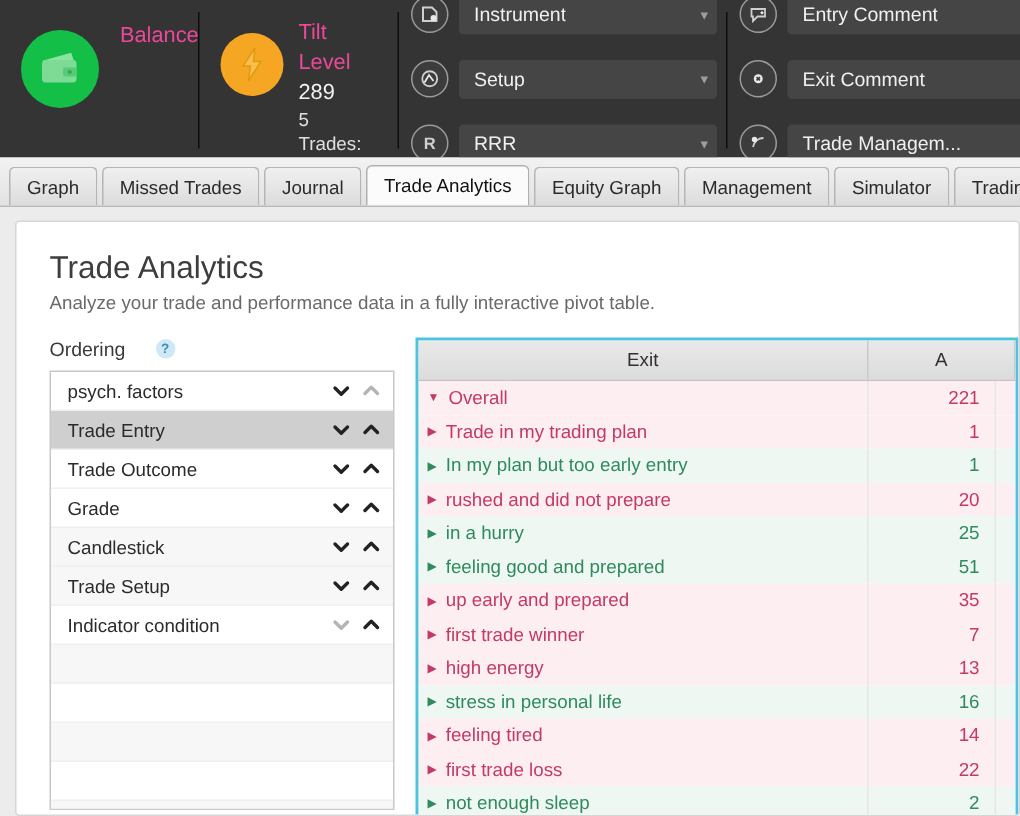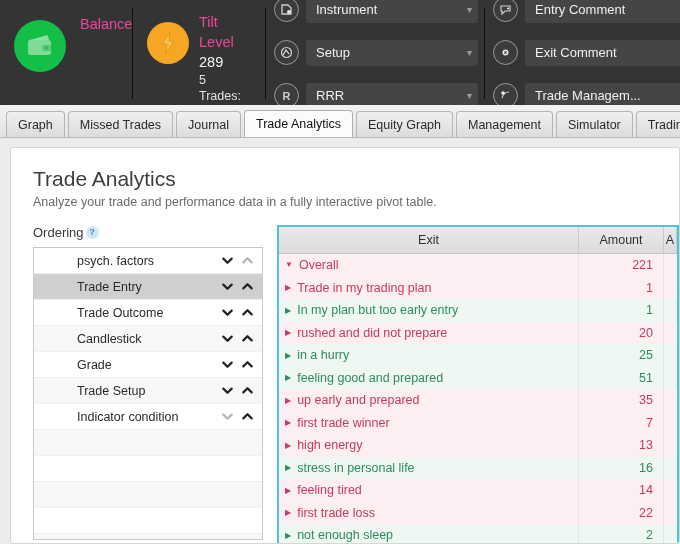--- a/index.html
+++ b/index.html
@@ -123,21 +123,21 @@
     padding: 18px 0 0 22px;
     overflow: hidden;
   }
   .page-title { font-size: 21px; color: #3d3d3d; font-weight: normal; line-height: 26px; }
   .page-sub { font-size: 12.5px; color: #6a6a6a; margin-top: 3px; }
 
   .cols { display: flex; margin-top: 16px; align-items: flex-start; }
 
   
   .ord-col { width: 230px; flex: 0 0 230px; }
-  .ord-head { display: flex; align-items: center; gap: 2px; font-size: 13px; color: #3a3a3a; margin-bottom: 7px; }
+  .ord-head { display: flex; align-items: center; gap: 20px; font-size: 13px; color: #3a3a3a; margin-bottom: 7px; }
   .help-icon {
     width: 13px; height: 13px; border-radius: 50%;
     background: #cfe8f5; color: #3d8fb5;
     font-size: 9px; line-height: 13px; text-align: center;
     font-weight: bold; flex: 0 0 13px;
   }
   .ord-list {
     border: 1px solid #c8c8c8;
     background: #fff;
     height: 293px;
@@ -145,21 +145,21 @@
   }
   .ord-item {
     height: 26px;
     display: flex; align-items: center;
     padding: 0 8px 0 11px;
     font-size: 12.5px; color: #2b2b2b;
     border-bottom: 1px solid #f0f0f0;
   }
   .ord-item.alt { background: #f7f7f7; }
   .ord-item.sel { background: #cfcfcf; }
-  .ord-item .lbl { flex: 1; white-space: nowrap; overflow: hidden; text-overflow: ellipsis; margin-left: 32px; }
+  .ord-item .lbl { flex: 1; white-space: nowrap; overflow: hidden; text-overflow: ellipsis; }
   .arrows { display: flex; gap: 7px; align-items: center; flex: 0 0 auto; }
   .arw { width: 13px; height: 13px; display:block; }
   .arw path { stroke: #222; stroke-width: 2.4; fill: none; stroke-linecap: round; stroke-linejoin: round; }
   .arw.dim path { stroke: #b4b4b4; }
 
   
   .tbl-col { flex: 1; margin-left: 14px; }
   .pivot {
     border: 2px solid #4ec3dd;
     background: #fff;
@@ -372,37 +372,37 @@
                     <path d="M2.5 5 L7 9.5 L11.5 5"></path>
                   </svg>
                 </span>
                 <span>
                   <svg class="arw" viewBox="0 0 14 14">
                     <path d="M2.5 9 L7 4.5 L11.5 9"></path>
                   </svg>
                 </span>
               </span>
             </div>
+            <div class="ord-item">
+              <span class="lbl">Grade</span>
+              <span class="arrows">
+                <span>
+                  <svg class="arw" viewBox="0 0 14 14">
+                    <path d="M2.5 5 L7 9.5 L11.5 5"></path>
+                  </svg>
+                </span>
+                <span>
+                  <svg class="arw" viewBox="0 0 14 14">
+                    <path d="M2.5 9 L7 4.5 L11.5 9"></path>
+                  </svg>
+                </span>
+              </span>
+            </div>
             <div class="ord-item alt">
               <span class="lbl">Candlestick</span>
-              <span class="arrows">
-                <span>
-                  <svg class="arw" viewBox="0 0 14 14">
-                    <path d="M2.5 5 L7 9.5 L11.5 5"></path>
-                  </svg>
-                </span>
-                <span>
-                  <svg class="arw" viewBox="0 0 14 14">
-                    <path d="M2.5 9 L7 4.5 L11.5 9"></path>
-                  </svg>
-                </span>
-              </span>
-            </div>
-            <div class="ord-item">
-              <span class="lbl">Grade</span>
               <span class="arrows">
                 <span>
                   <svg class="arw" viewBox="0 0 14 14">
                     <path d="M2.5 5 L7 9.5 L11.5 5"></path>
                   </svg>
                 </span>
                 <span>
                   <svg class="arw" viewBox="0 0 14 14">
                     <path d="M2.5 9 L7 4.5 L11.5 9"></path>
                   </svg>
@@ -444,21 +444,20 @@
             <div class="ord-item alt"></div>
             <div class="ord-item"></div>
             <div class="ord-item alt"></div>
           </div>
       </div>
 
       <div class="tbl-col">
         <div class="pivot">
           <div class="pv-head" id="pvhead">
               <div class="th c-name">Exit</div>
-              <div class="th c-amt">Amount</div>
               <div class="th c-a">A</div>
             </div>
           <div class="pv-body" id="pvbody">
               <div class="pv-row red">
                 <div class="cell-name ind1">
                   <span class="tri open">▼</span>
                   <span>Overall</span>
                 </div>
                 <div class="cell-amt">221</div>
                 <div class="cell-a"></div>

